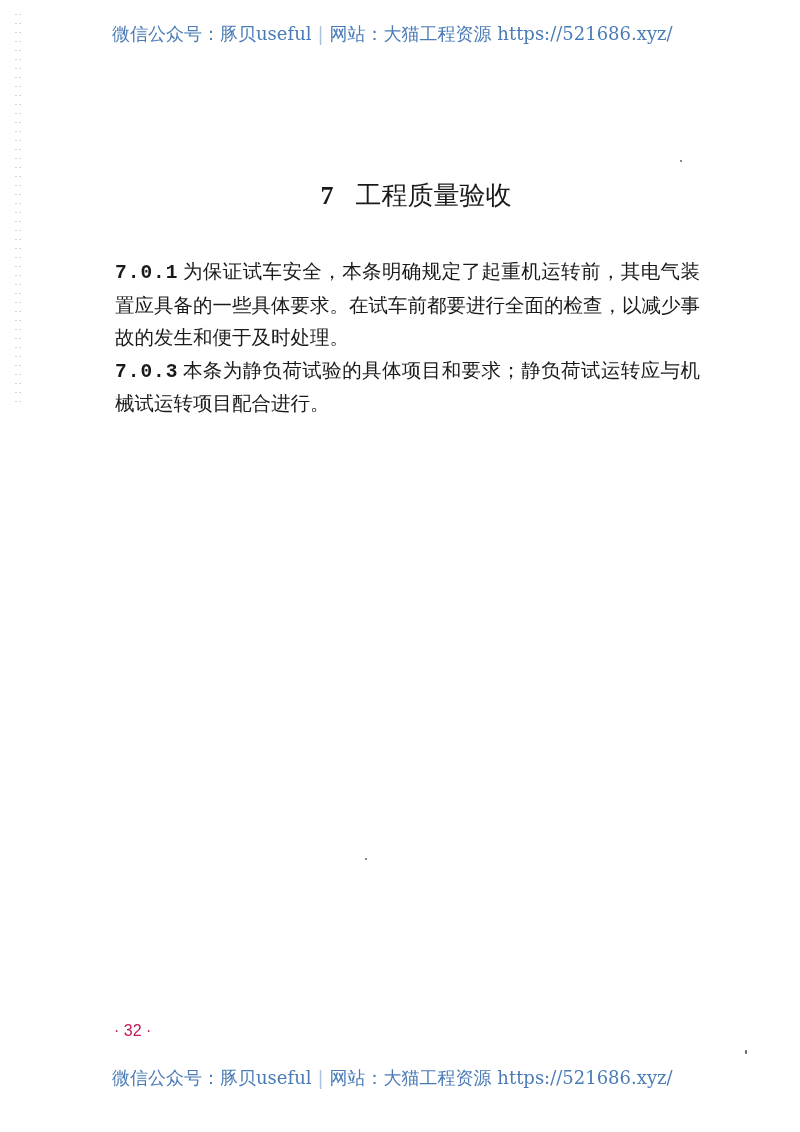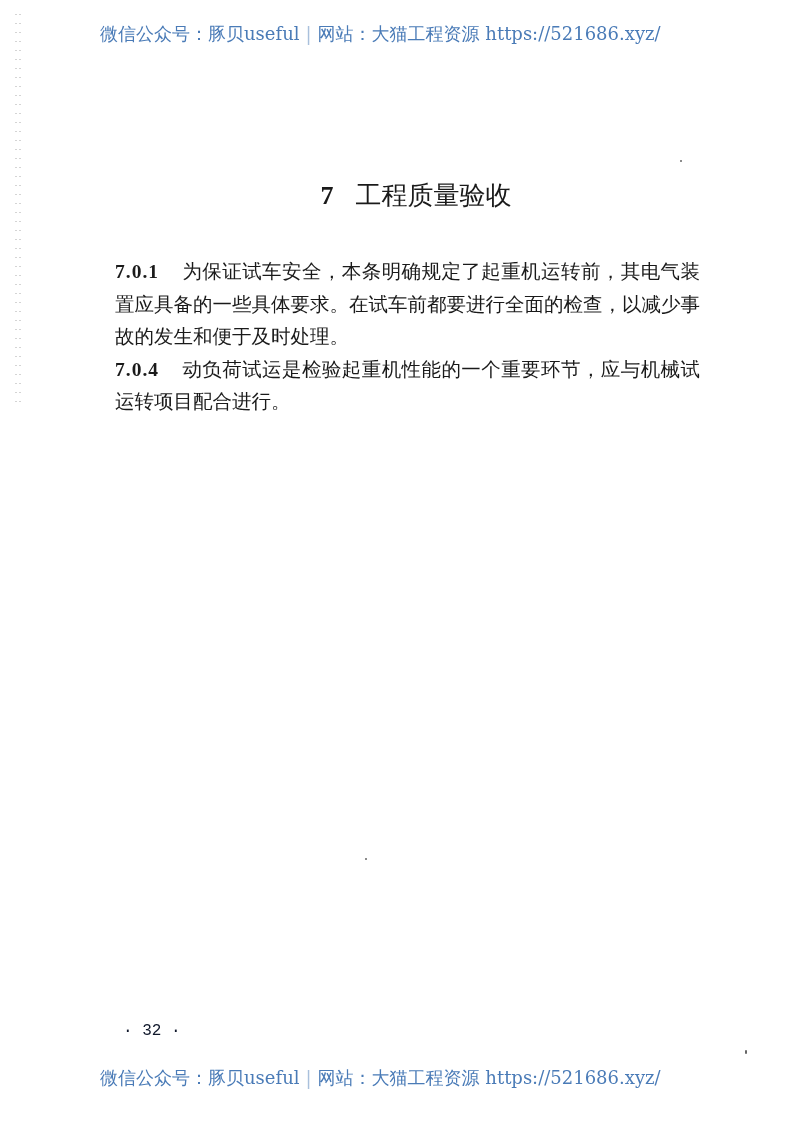--- a/index.html
+++ b/index.html
@@ -10,21 +10,21 @@
     body {
       width: 800px;
       height: 1132px;
       position: relative;
       overflow: hidden;
       font-family: "DejaVu Serif", "Liberation Serif", serif;
       color: #1a1a1a;
     }
     .watermark {
       position: absolute;
-      left: 100px;
+      left: 112px;
       width: 620px;
       font-family: "DejaVu Serif", "Liberation Serif", serif;
       font-size: 18px;
       color: #4a7bb7;
       white-space: nowrap;
       letter-spacing: 0px;
     }
     .watermark .sep {
       color: #a9c0dc;
       margin: 0 6px;
@@ -55,31 +55,31 @@
       font-size: 19.5px;
       line-height: 32.6px;
       text-align: justify;
       text-justify: inter-character;
     }
     .clause {
       margin: 0;
     }
     .clause .cnum {
       font-weight: bold;
-      font-family: Liberation Serif, serif;
+      font-family: Liberation Mono, monospace;
       letter-spacing: 1px;
-      margin-right: 23px;
+      margin-right: 4px;
     }
     .page-number {
       position: absolute;
       top: 1022px;
-      left: 123px;
-      font-family: Liberation Mono, monospace;
+      left: 114px;
+      font-family: Liberation Sans, sans-serif;
       font-size: 16px;
-      color: #0f172a;
+      color: #be185d;
     }
     .scan-edge {
       position: absolute;
       left: 14px;
       top: 10px;
       width: 8px;
       height: 400px;
       background-image: radial-gradient(circle, #b8b8b8 0.8px, transparent 1px);
       background-size: 4px 9px;
       opacity: 0.6;
@@ -106,21 +106,21 @@
 
 <h1 class="chapter-title" style="margin:16px;font-weight:normal;">
   <span class="num">7</span><span>工程质量验收</span>
 </h1>
 
 <div class="body-text">
   <p class="clause">
     <span class="cnum">7.0.1</span><span>为保证试车安全，本条明确规定了起重机运转前，其电气装置应具备的一些具体要求。在试车前都要进行全面的检查，以减少事故的发生和便于及时处理。</span>
   </p>
   <p class="clause">
-    <span class="cnum">7.0.4</span><span>动负荷试运是检验起重机性能的一个重要环节，应与机械试运转项目配合进行。</span>
+    <span class="cnum">7.0.3</span><span>本条为静负荷试验的具体项目和要求；静负荷试运转应与机械试运转项目配合进行。</span>
   </p>
 </div>
 
 <div class="page-number">· 32 ·</div>
 
 <div class="watermark wm-bottom">
   <span>微信公众号：豚贝useful</span><span class="sep">|</span><span>网站：大猫工程资源 https://521686.xyz/</span>
 </div>
 
 </body></html>

